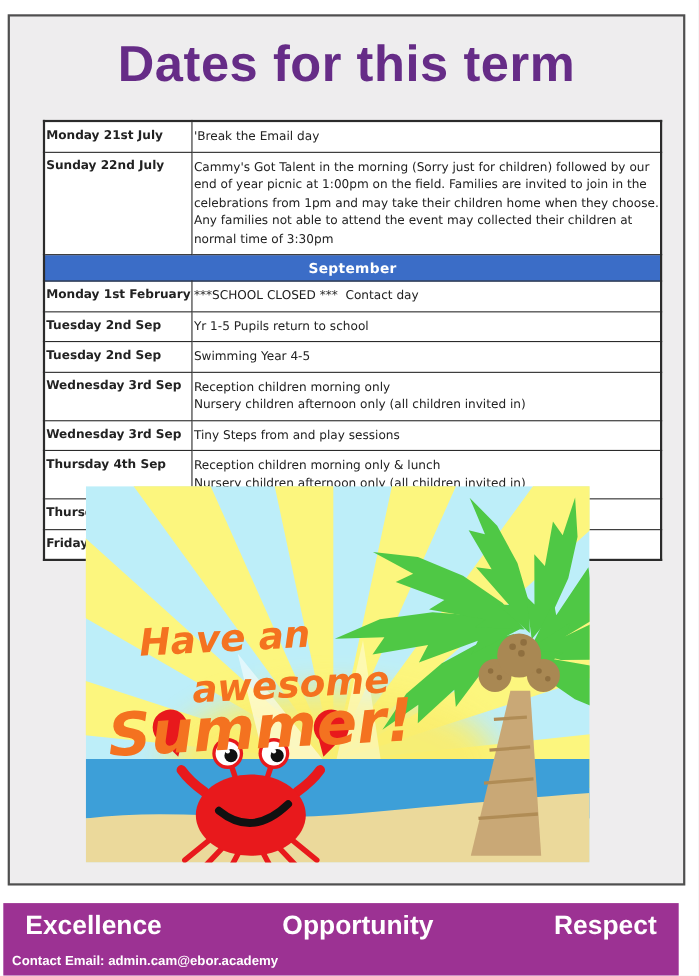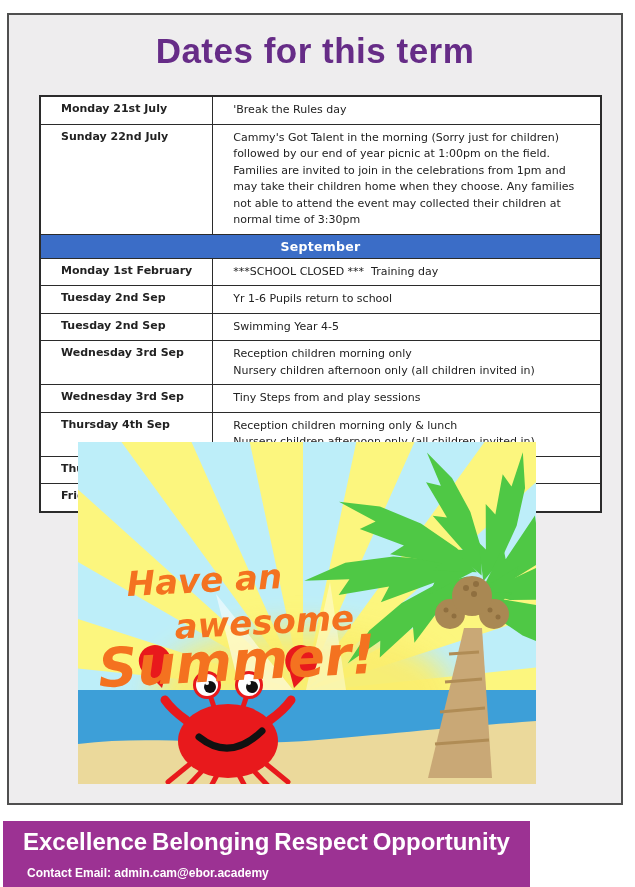--- a/index.html
+++ b/index.html
@@ -5,75 +5,75 @@
   html,body{margin:0;padding:0;}
   body{
     width:635px;height:887px;position:relative;background:#ffffff;
     font-family:"Liberation Sans", sans-serif;overflow:hidden;
   }
   .page{
     position:absolute;left:7px;top:13px;width:612px;height:788px;
     background:#EEEDEE;border:2px solid #4F4F4F;box-sizing:content-box;
   }
   .page-title{
-    margin-top:16px;text-align:center;font-size:35px;font-weight:bold;
+    margin-top:16px;text-align:center;font-size:46px;font-weight:bold;
     color:#662C87;letter-spacing:.5px;
   }
   table.dates{
     margin:24px 0 0 30px;width:563px;border-collapse:collapse;
     background:#ffffff;border:2px solid #2B2B2B;
     font-family:"DejaVu Sans", sans-serif;font-size:11px;color:#222;
   }
-  table.dates td{border:1px solid #2B2B2B;padding:5px 20px;vertical-align:top;}
+  table.dates td{border:1px solid #2B2B2B;padding:5px 1px;vertical-align:top;}
   td.date-cell{width:112px;font-weight:bold;white-space:nowrap;}
   td.event-cell{white-space:pre-wrap;line-height:1.5;}
   tr.section-row td{
     background:#3B6DC7;color:#ffffff;text-align:center;font-weight:bold;
     padding:4px;font-size:12.5px;letter-spacing:.3px;
   }
   .summer{position:absolute;left:78px;top:442px;width:458px;height:342px;}
   .summer svg{display:block;width:458px;height:342px;}
   .footer{
-    position:absolute;left:3px;top:821px;width:527px;height:66px;
+    position:absolute;left:3px;top:821px;width:614px;height:66px;
     background:#9C3293;color:#ffffff;
   }
   .footer-values{
     display:flex;justify-content:space-between;align-items:center;
     padding:7px 20px 0 20px;font-size:24px;font-weight:bold;
   }
   .footer-contact{
-    position:absolute;left:8px;bottom:7px;font-size:12px;font-weight:bold;margin-left:16px;
+    position:absolute;left:8px;bottom:7px;font-size:12px;font-weight:bold;
   }
 </style>
 </head>
 <body>
 
 <div class="page">
   <div class="page-title">Dates for this term</div>
 
   <table class="dates">
     <tbody>
       <tr>
         <td class="date-cell">Monday 21st July</td>
-        <td class="event-cell">'Break the Rules day</td>
+        <td class="event-cell">'Break the Email day</td>
       </tr>
       <tr>
         <td class="date-cell">Sunday 22nd July</td>
         <td class="event-cell">Cammy's Got Talent in the morning (Sorry just for children) followed by our end of year picnic at 1:00pm on the field. Families are invited to join in the celebrations from 1pm and may take their children home when they choose. Any families not able to attend the event may collected their children at normal time of 3:30pm</td>
       </tr>
       <tr class="section-row">
         <td colspan="2">September</td>
       </tr>
       <tr>
         <td class="date-cell">Monday 1st February</td>
-        <td class="event-cell">***SCHOOL CLOSED ***  Training day</td>
+        <td class="event-cell">***SCHOOL CLOSED ***  Contact day</td>
       </tr>
       <tr>
         <td class="date-cell">Tuesday 2nd Sep</td>
-        <td class="event-cell">Yr 1-6 Pupils return to school</td>
+        <td class="event-cell">Yr 1-5 Pupils return to school</td>
       </tr>
       <tr>
         <td class="date-cell">Tuesday 2nd Sep</td>
         <td class="event-cell">Swimming Year 4-5</td>
       </tr>
       <tr>
         <td class="date-cell">Wednesday 3rd Sep</td>
         <td class="event-cell">Reception children morning only
 Nursery children afternoon only (all children invited in)</td>
       </tr>
@@ -193,18 +193,17 @@
       <text x="127" y="150" font-size="34" transform="rotate(-3 127 150)">Have an</text>
       <text x="187" y="192" font-size="34" transform="rotate(-3 187 192)">awesome</text>
       <text x="160" y="238" font-size="54" transform="rotate(-3 160 238)">Summer!</text>
     </g>
   </svg>
 </div>
 
 <div class="footer">
   <div class="footer-values">
     <span>Excellence</span>
-    <span>Belonging</span>
+    <span>Opportunity</span>
     <span>Respect</span>
-    <span>Opportunity</span>
   </div>
   <div class="footer-contact">Contact Email: admin.cam@ebor.academy</div>
 </div>
 
 </body></html>

